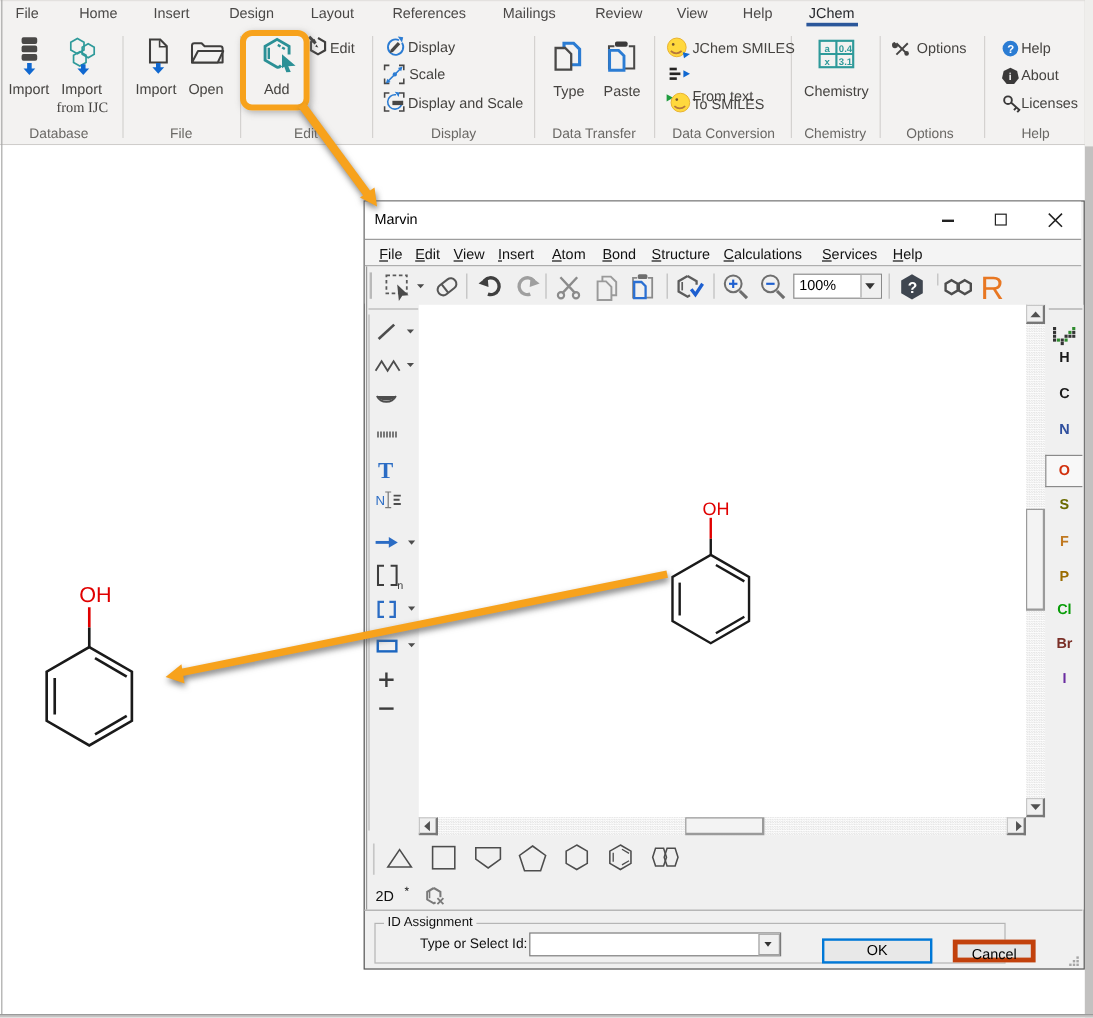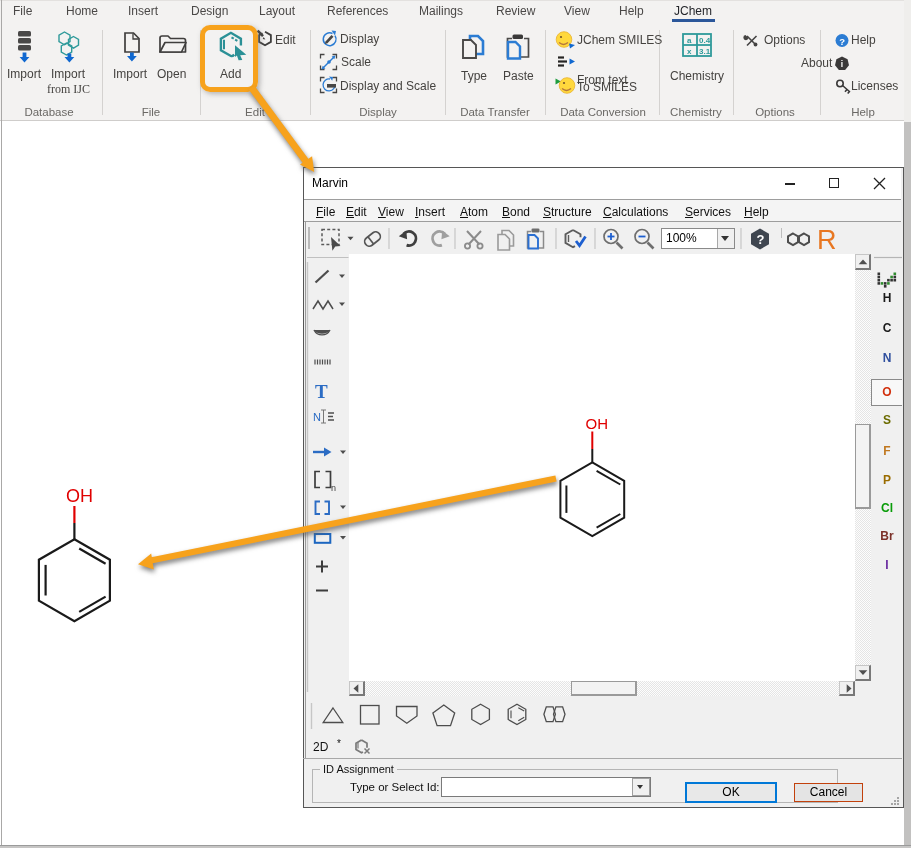--- a/index.html
+++ b/index.html
@@ -77,21 +77,21 @@
 <span class="abs blbl" style="left:341px;top:55px;">Scale</span>
 <span class="abs blbl" style="left:340px;top:79px;">Display and Scale</span>
 <span class="abs blbl" style="left:461px;top:69px;">Type</span>
 <span class="abs blbl" style="left:503px;top:69px;">Paste</span>
 <span class="abs blbl" style="left:577px;top:33px;">JChem SMILES</span>
 <span class="abs blbl" style="left:577px;top:73px;">From text</span>
 <span class="abs blbl" style="left:577px;top:80px;">To SMILES</span>
 <span class="abs blbl" style="left:670px;top:69px;">Chemistry</span>
 <span class="abs blbl" style="left:764px;top:33px;">Options</span>
 <span class="abs blbl" style="left:851px;top:33px;">Help</span>
-<span class="abs blbl" style="left:801px;top:56px;text-align:center;">About</span>
+<span class="abs blbl" style="left:851px;top:56px;text-align:center;">About</span>
 <span class="abs blbl" style="left:851px;top:79px;">Licenses</span>
 
 <svg class="abs" style="left:0;top:0;" width="911" height="125" viewBox="0 0 911 125">
 
   <g fill="#494847">
     <rect x="18" y="31" width="13" height="5.6" rx="1.6"></rect>
     <rect x="18" y="38" width="13" height="5.6" rx="1.6"></rect>
     <rect x="18" y="45" width="13" height="5.6" rx="1.6"></rect>
   </g>
   <path d="M22.6,52.5 h3.8 v4.5 h3 l-4.9,5.5 -4.9,-5.5 h3 z" fill="#1068d0"></path>
@@ -454,21 +454,21 @@
 <div class="abs" style="left:303px;top:758px;width:599px;height:1px;background:#a8a8a8;"></div>
 
 <div class="abs" style="left:312px;top:769px;width:524px;height:32px;border:1px solid #b5b5b5;"></div>
 <span class="abs" style="left:320px;top:763px;font-size:11px;color:#111;background:#f0f0f0;padding:0 3px;">ID Assignment</span>
 <span class="abs" style="left:350px;top:781px;font-size:11.5px;color:#111;">Type or Select Id:</span>
 <div class="abs" style="left:441px;top:777px;width:210px;height:20px;background:#fff;border:1px solid #7a7a7a;box-sizing:border-box;"></div>
 <div class="abs" style="left:632px;top:778px;width:18px;height:18px;background:#f0f0f0;border:1px solid #a0a0a0;box-sizing:border-box;"></div>
 <div class="abs" style="left:637px;top:785px;width:0;height:0;border-left:3.5px solid transparent;border-right:3.5px solid transparent;border-top:4.5px solid #333;"></div>
 <div class="abs" style="left:897px;top:797px;width:2px;height:2px;background:#a5a5a5;box-shadow:0 3px 0 #a5a5a5,0 6px 0 #a5a5a5,-3px 6px 0 #a5a5a5,-3px 3px 0 #a5a5a5,-6px 6px 0 #a5a5a5;"></div>
 <div class="abs" style="left:685px;top:782px;width:92px;height:21px;background:#e8e8e8;border:2px solid #0078d7;box-sizing:border-box;font-size:12px;text-align:center;line-height:17px;color:#000;">OK</div>
-<div class="abs" style="left:794px;top:783px;width:69px;height:19px;background:#e4e4e4;border:1px solid #c2410c;box-sizing:border-box;font-size:12px;text-align:center;line-height:17px;color:#000;">Cancel</div>
+<div class="abs" style="left:794px;top:783px;width:69px;height:19px;background:#e4e4e4;border:4px solid #c2410c;box-sizing:border-box;font-size:12px;text-align:center;line-height:17px;color:#000;">Cancel</div>
 
 <svg id="dphenol" class="abs" style="left:25px;top:482px;" width="110" height="150" viewBox="0 0 110 150">
   <text x="41" y="20" font-size="18" fill="#e00000" font-family="Liberation Sans">OH</text>
   <line x1="49.4" y1="24" x2="49.4" y2="41" stroke="#e00000" stroke-width="2.2"></line>
   <line x1="49.4" y1="41" x2="49.4" y2="57.2" stroke="#1a1a1a" stroke-width="2.2"></line>
   <g stroke="#1a1a1a" stroke-width="2.2" fill="none">
     <polygon points="49.4,57.2 84.9,77.7 84.9,118.7 49.4,139.2 13.9,118.7 13.9,77.7"></polygon>
     <line x1="20.6" y1="82.9" x2="20.6" y2="113.5"></line>
     <line x1="54.2" y1="66.5" x2="80.6" y2="81.8"></line>
     <line x1="80.6" y1="114.6" x2="54.2" y2="129.9"></line>

